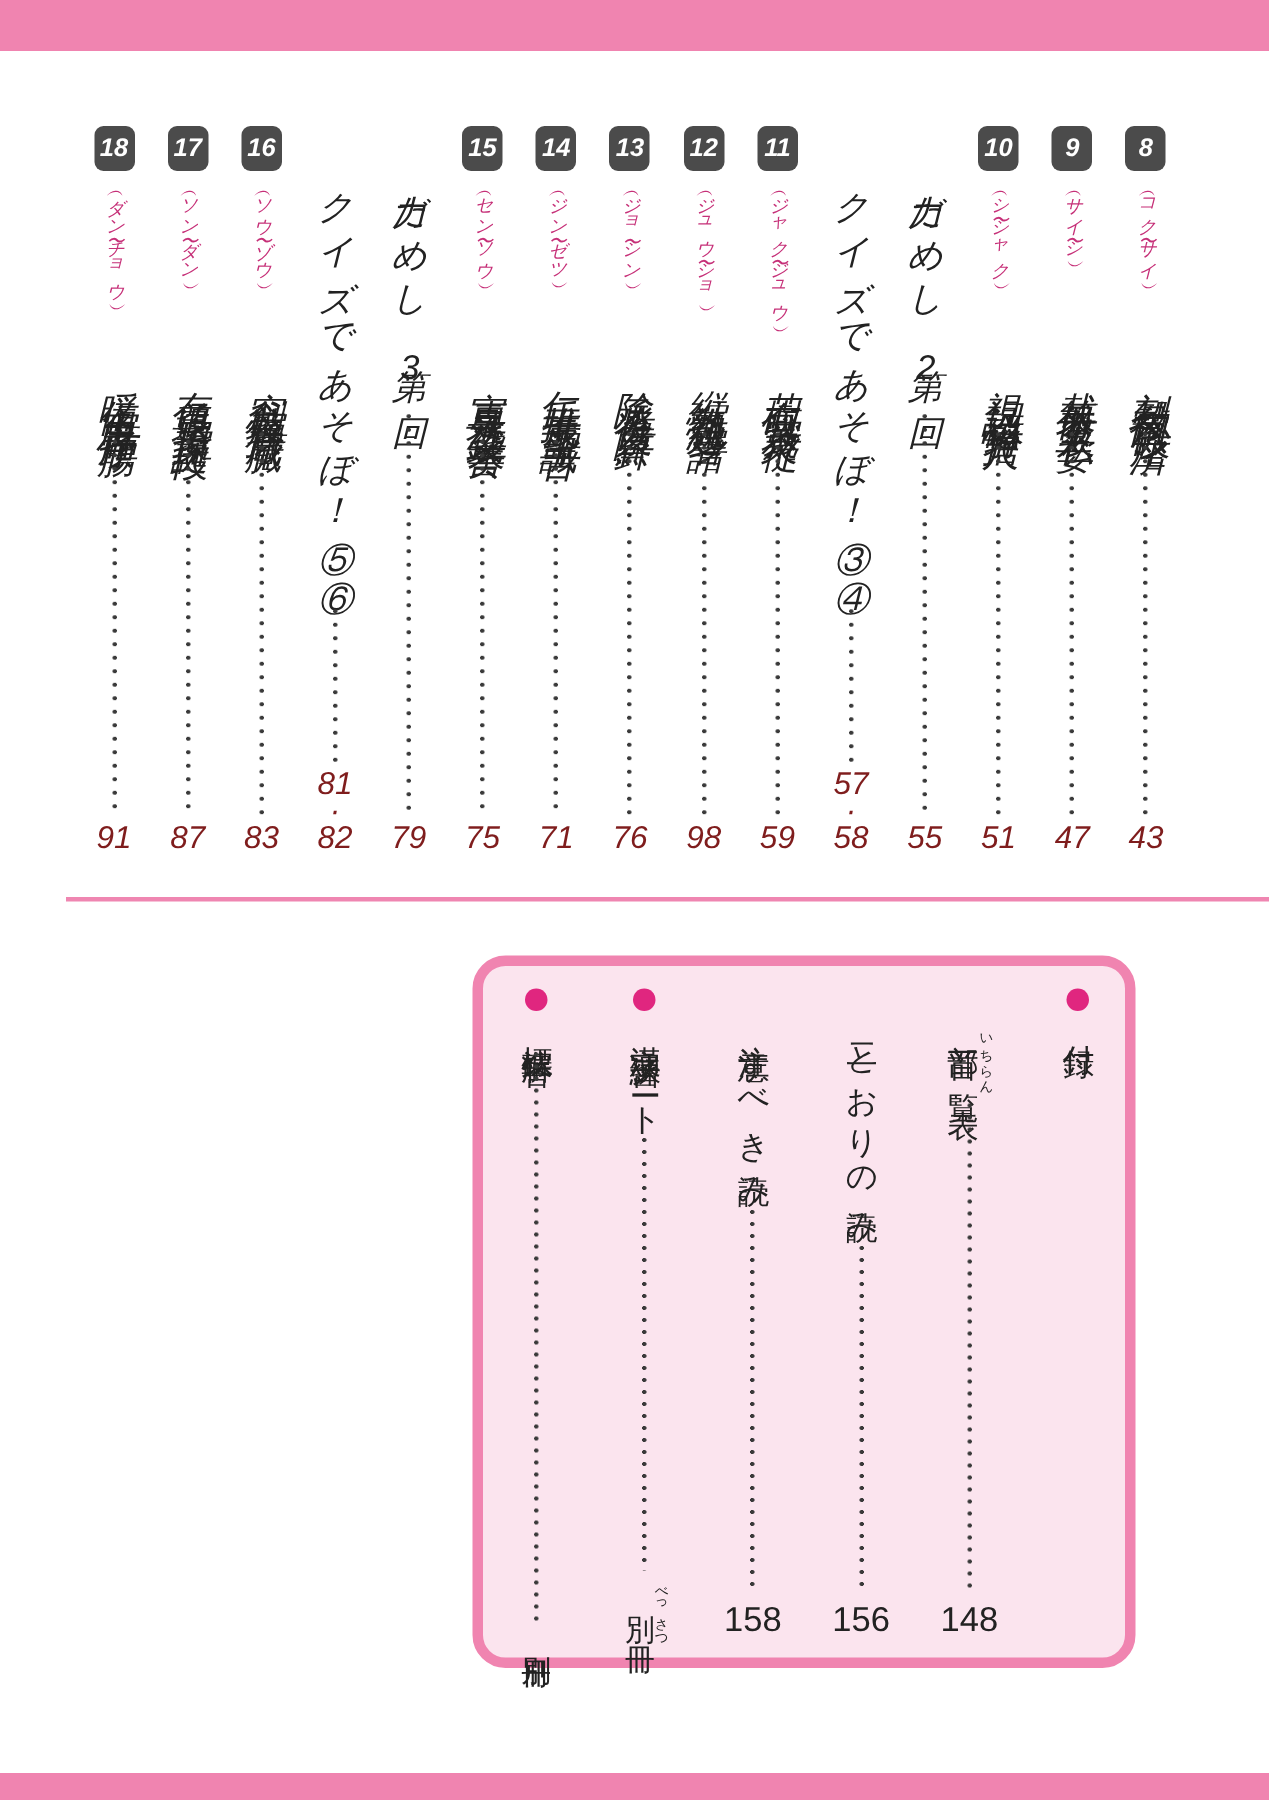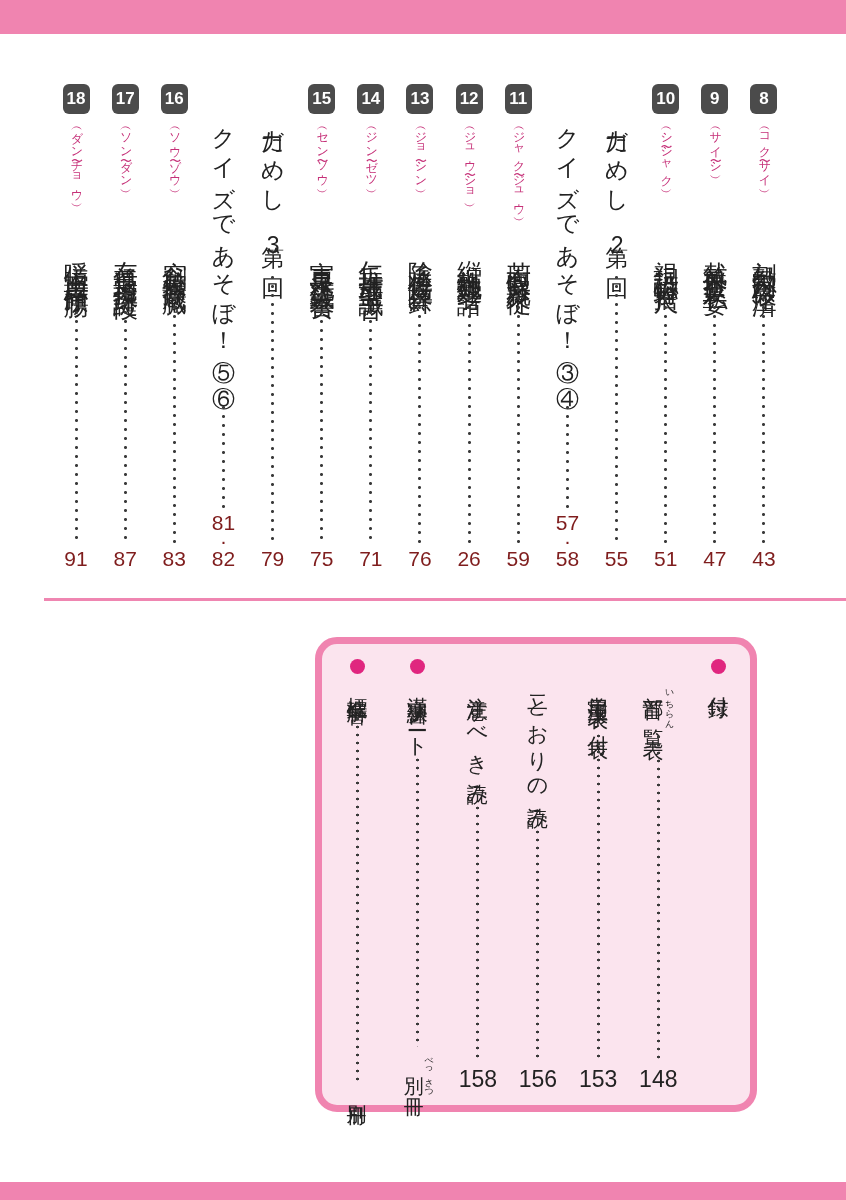--- a/index.html
+++ b/index.html
@@ -5,21 +5,21 @@
   html,body{margin:0;padding:0;}
   .page{position:relative;width:846px;height:1200px;background:#ffffff;overflow:hidden;
         font-family:"Liberation Sans",sans-serif;color:#252525;}
   .bar-top{position:absolute;top:0;left:0;right:0;height:34px;background:#f084b0;}
   .bar-bottom{position:absolute;bottom:0;left:0;right:0;height:18px;background:#f084b0;}
   .divider{position:absolute;top:598px;left:44px;right:0;height:3px;background:#ef86b1;}
 
   
   .toc{position:absolute;top:84px;left:60px;right:66px;height:486px;
        display:flex;flex-direction:row-reverse;justify-content:space-between;}
-  .col{display:flex;flex-direction:column;align-items:center;width:32px;}
+  .col{display:flex;flex-direction:column;align-items:center;width:32px;font-style:italic;}
   .col.nobadge{padding-top:28px;}
   .badge{width:27px;height:30px;background:#4b4b4b;border-radius:6px;color:#ffffff;
          font-weight:bold;font-size:17px;display:flex;align-items:center;justify-content:center;
          margin-bottom:9px;flex:0 0 auto;}
   .reading{writing-mode:vertical-rl;color:#c63078;font-size:12px;line-height:1.15;
            height:118px;letter-spacing:0.5px;flex:0 0 auto;}
   .title{writing-mode:vertical-rl;font-size:25px;letter-spacing:5px;line-height:1.1;
          color:#222;font-family:"Liberation Serif",serif;flex:0 0 auto;}
   .title.sp{font-family:"Liberation Sans",sans-serif;font-size:23px;letter-spacing:3px;
             text-orientation:upright;}
@@ -90,21 +90,21 @@
       <div class="reading">（ジャク〜ジュウ）</div>
       <div class="title">若樹収宗就衆従</div>
       <div class="leader"></div>
       <div class="pagenum">59</div>
     </div>
     <div class="col">
       <div class="badge">12</div>
       <div class="reading">（ジュウ〜ショ）</div>
       <div class="title">縦縮熟純処署諸</div>
       <div class="leader"></div>
-      <div class="pagenum">26</div>
+      <div class="pagenum">98</div>
     </div>
     <div class="col">
       <div class="badge">13</div>
       <div class="reading">（ジョ〜シン）</div>
       <div class="title">除承将傷障蒸針</div>
       <div class="leader"></div>
       <div class="pagenum">76</div>
     </div>
     <div class="col">
       <div class="badge">14</div>
@@ -161,25 +161,20 @@
     <div class="acol">
       <div class="adot"></div>
       <div class="atitle">付録</div>
     </div>
     <div class="acol noicon">
       <div class="atitle"><span>部首</span><ruby><span>一覧</span><rt>いちらん</rt></ruby><span>表</span></div>
       <div class="leader a"></div>
       <div class="apage">148</div>
     </div>
     <div class="acol noicon">
-      <div class="atitle">常用漢字表　付表</div>
-      <div class="leader a"></div>
-      <div class="apage">153</div>
-    </div>
-    <div class="acol noicon">
       <div class="atitle">二とおりの読み</div>
       <div class="leader a"></div>
       <div class="apage">156</div>
     </div>
     <div class="acol noicon">
       <div class="atitle">注意すべき読み</div>
       <div class="leader a"></div>
       <div class="apage">158</div>
     </div>
     <div class="acol">

